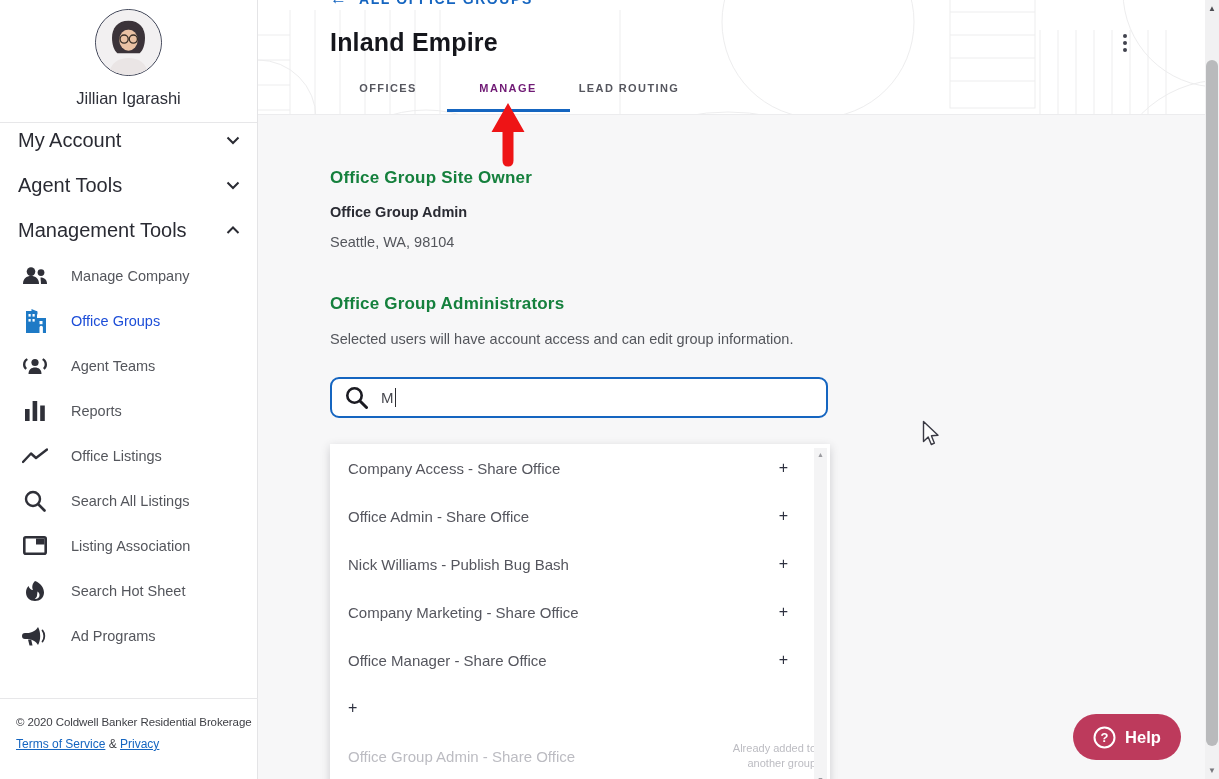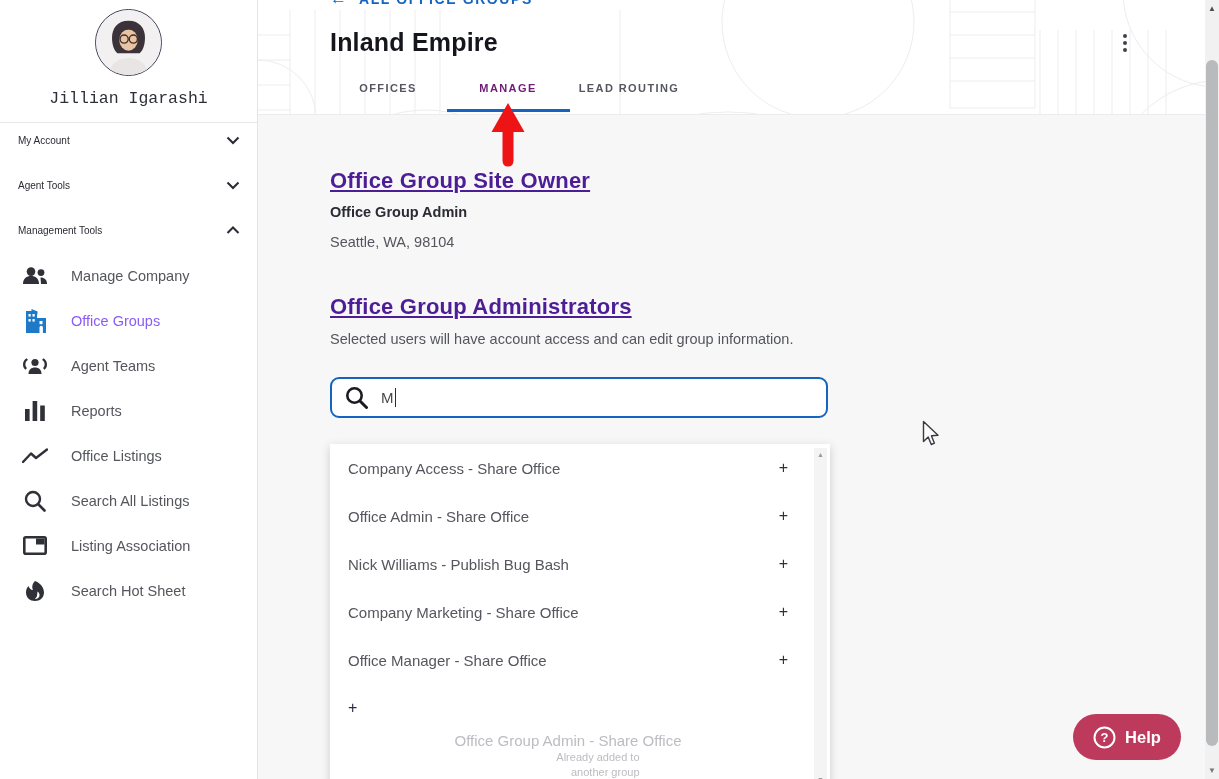--- a/index.html
+++ b/index.html
@@ -7,31 +7,31 @@
   body {
     font-family:"Liberation Sans", sans-serif;
     background:#f7f7f8; color:#22232b; position:relative;
   }
   
   .sidebar { position:absolute; left:0; top:0; width:258px; height:779px;
     background:#fff; border-right:1px solid #e4e4e6; z-index:5; }
   .profile { text-align:center; padding-top:9px; }
   .avatar { width:67px; height:67px; border-radius:50%; border:1px solid #3c4154;
     overflow:hidden; margin:0 auto; background:#f1eff0; }
-  .profile-name { margin-top:13px; font-size:16.5px; color:#2e3039;font-family:Liberation Mono, monospace; }
+  .profile-name { margin-top:13px; font-size:16.5px; color:#2e3039; }
   .side-divider { border-top:1px solid #e7e7e9; margin-top:14px; }
   .acc-row { position:absolute; left:0; width:258px; height:36px; display:flex;
     justify-content:space-between; align-items:center; padding:0 18px;
-    font-size:10px; color:#2a2b33; cursor:pointer; }
+    font-size:20px; color:#2a2b33; cursor:pointer; }
   .tools { position:absolute; top:253px; left:0; width:218px; }
   .tool-row { display:flex; align-items:center; height:45px; padding-left:21px;
     font-size:14.5px; color:#54565c; cursor:pointer; }
   .tool-icon { width:28px; height:26px; margin-right:22px; display:flex;
     align-items:center; justify-content:center; flex:0 0 28px; }
-  .tool-row.active { color:#8b5cf6; }
+  .tool-row.active { color:#1d4ed8; }
   .side-footer { position:absolute; top:698px; left:0; width:258px;
     border-top:1px solid #e7e7e9; padding:17px 14px 0 16px; }
   .copyright { font-size:11.5px; color:#3f4046; letter-spacing:-0.1px; white-space:nowrap; }
   .footer-links { margin-top:9px; font-size:12px; color:#3f4046; }
   .footer-links a { color:#1565c0; text-decoration:underline; cursor:pointer; }
   
   .main { position:absolute; left:258px; top:0; width:947px; height:779px; }
   .header { position:absolute; left:0; top:0; width:947px; height:115px;
     background:#fff; overflow:hidden; border-bottom:1px solid #ececee; }
   .backbar { position:absolute; left:0; top:0; width:368px; height:10px; background:#fff; }
@@ -42,38 +42,38 @@
     color:#15161c; letter-spacing:0.2px; }
   .kebab { position:absolute; left:856px; top:32px; width:22px; height:22px; cursor:pointer;
     display:flex; align-items:center; justify-content:center; }
   .tab { position:absolute; top:82px; transform:translateX(-50%); font-size:11px;
     font-weight:700; letter-spacing:1.4px; color:#55565e; cursor:pointer; white-space:nowrap; }
   .tab.active { color:#701a75; }
   .tab-underline { position:absolute; left:189px; top:109px; width:123px; height:3px;
     background:#1565c0; }
   .red-arrow { position:absolute; left:232px; top:102px; z-index:7; }
   
-  .h2 { position:absolute; left:72px; font-size:22px; font-weight:700; color:#4c1d95;
-    letter-spacing:0.2px;text-decoration:underline; }
+  .h2 { position:absolute; left:72px; font-size:17px; font-weight:700; color:#15803d;
+    letter-spacing:0.2px; }
   .sub-bold { position:absolute; left:72px; font-size:14.5px; font-weight:700; color:#2a2b33; }
   .sub-gray { position:absolute; left:72px; font-size:14.5px; color:#54565c; }
   
   .searchbox { position:absolute; left:72px; top:377px; width:498px; height:41px;
     background:#fff; border:2px solid #1565c0; border-radius:9px; display:flex;
     align-items:center; padding:0 13px; cursor:text; z-index:4; }
   .search-text { margin-left:13px; font-size:15px; color:#47484f; }
   .caret { display:inline-block; width:1.5px; height:19px; background:#2b2b30;
     margin-left:1px; vertical-align:-4px; }
   
   .dropdown { position:absolute; left:72px; top:444px; width:500px; height:348px;
     background:#fff; box-shadow:0 3px 9px rgba(60,60,70,.22); z-index:4; }
   .dd-row { height:48px; display:flex; align-items:center; justify-content:space-between;
     padding:0 42px 0 18px; font-size:15px; color:#55565e; cursor:pointer; }
   .dd-plus { color:#2e3140; font-size:16px; }
-  .dd-row.disabled { color:#bcbcc2; cursor:default;flex-direction:column; }
+  .dd-row.disabled { color:#bcbcc2; cursor:default; }
   .dd-note { font-size:11px; color:#bcbcc2; text-align:right; line-height:1.35;
     width:115px; margin-right:-28px; }
   .dd-scroll { position:absolute; right:3px; top:4px; width:13px; height:338px;
     background:#f4f4f5; display:flex; flex-direction:column; justify-content:space-between;
     align-items:center; cursor:pointer; }
   .dd-scroll .sarr { font-size:7px; color:#9b9ba0; padding:3px 0; }
   
   .cursor { position:absolute; left:664px; top:420px; z-index:25; pointer-events:none; }
   .help-btn { position:absolute; left:815px; top:714px; width:108px; height:46px;
     border-radius:23px; background:#bd3a5c; color:#fff; display:flex; align-items:center;
@@ -210,22 +210,38 @@
     </div>
     <div class="tool-row">
       <span class="tool-icon">
         <svg width="20" height="22" viewBox="0 0 20 22">
             <path d="M10 1c5.5 2 9 6.5 9 11.5 0 5-4 8.5-9 8.5s-9-3.5-9-8.5c0-2.5 1-4.8 2.6-6.4C4 8.5 5.8 10 8 10 6.5 7 7.5 3.2 10 1z" fill="#2f3038"></path>
             <path d="M12.5 11.5c1.8 1.2 2.5 3 1.8 4.9-.7 1.8-2.6 2.8-4.6 2.4 1.3-.8 2-1.8 2.3-3.1.3-1.3.2-2.7.5-4.2z" fill="#fff"></path>
           </svg>
       </span>
       <span>Search Hot Sheet</span>
     </div>
-  </div>
-
+    <div class="tool-row">
+      <span class="tool-icon">
+        <svg width="26" height="20" viewBox="0 0 26 20">
+            <path d="M16 1c-2 3.5-6 6-11 6H3a2.5 2.5 0 000 6h2c5 0 9 2.5 11 6 1.5-2.5 2.2-5.8 2.2-9S17.5 3.5 16 1z" fill="#2f3038"></path>
+            <path d="M20.5 4.5c1.2 1.5 1.8 3.4 1.8 5.5s-.6 4-1.8 5.5" fill="none" stroke="#2f3038" stroke-width="1.8" stroke-linecap="round"></path>
+            <path d="M6 13.5l1.5 6h3l-1.3-6z" fill="#2f3038"></path>
+          </svg>
+      </span>
+      <span>Ad Programs</span>
+    </div>
+  </div>
+
+  <div class="side-footer">
+    <div class="copyright">© 2020 Coldwell Banker Residential Brokerage</div>
+    <div class="footer-links">
+      <a>Terms of Service</a><span> &amp; </span><a>Privacy</a>
+    </div>
+  </div>
 </div>
 
 <div class="main">
 
   <div class="header">
     <svg width="947" height="115" viewBox="0 0 947 115" style="position:absolute;left:0;top:0">
       <g stroke="#ededee" stroke-width="1" fill="none">
         <line x1="0" y1="35" x2="32" y2="35"></line>
           <line x1="0" y1="60" x2="32" y2="60"></line>
           <line x1="0" y1="85" x2="32" y2="85"></line>

